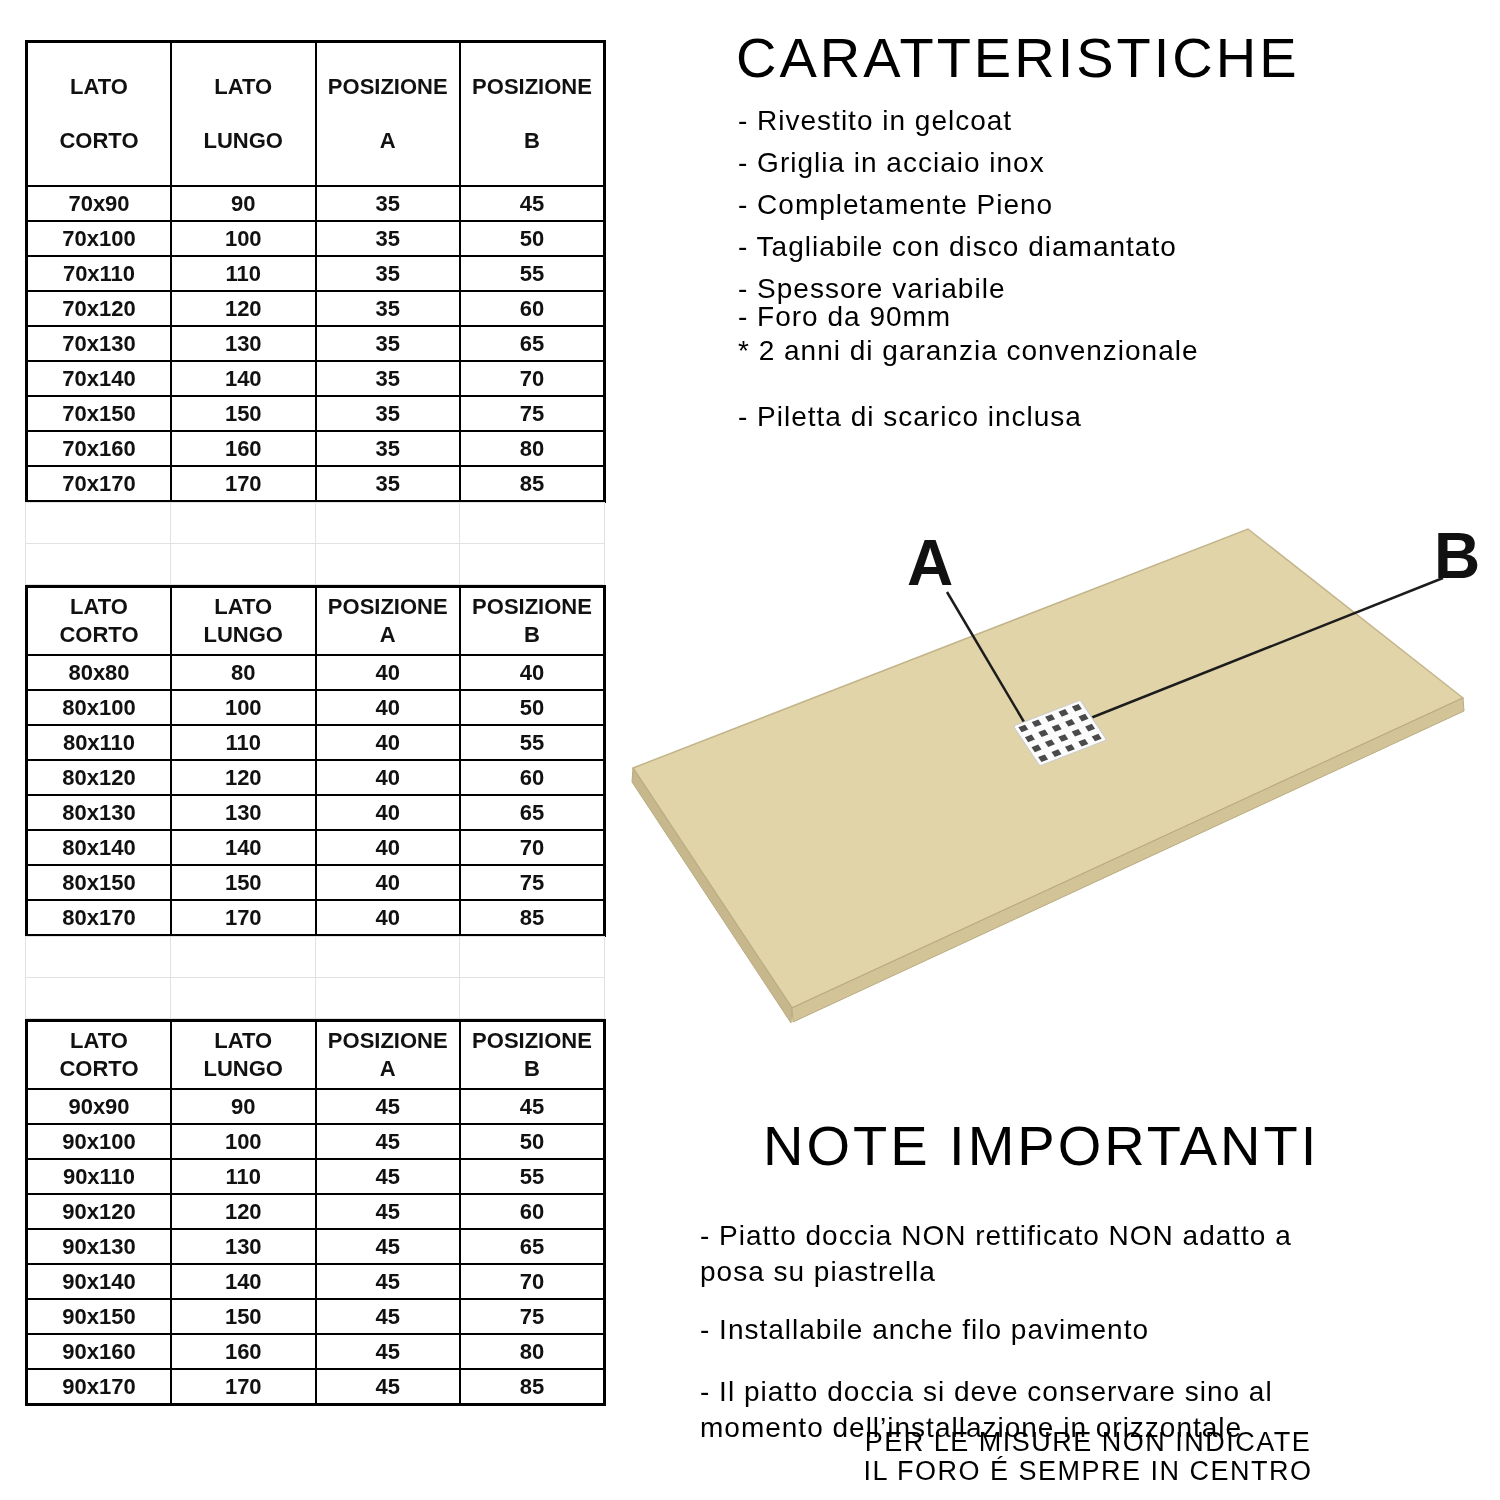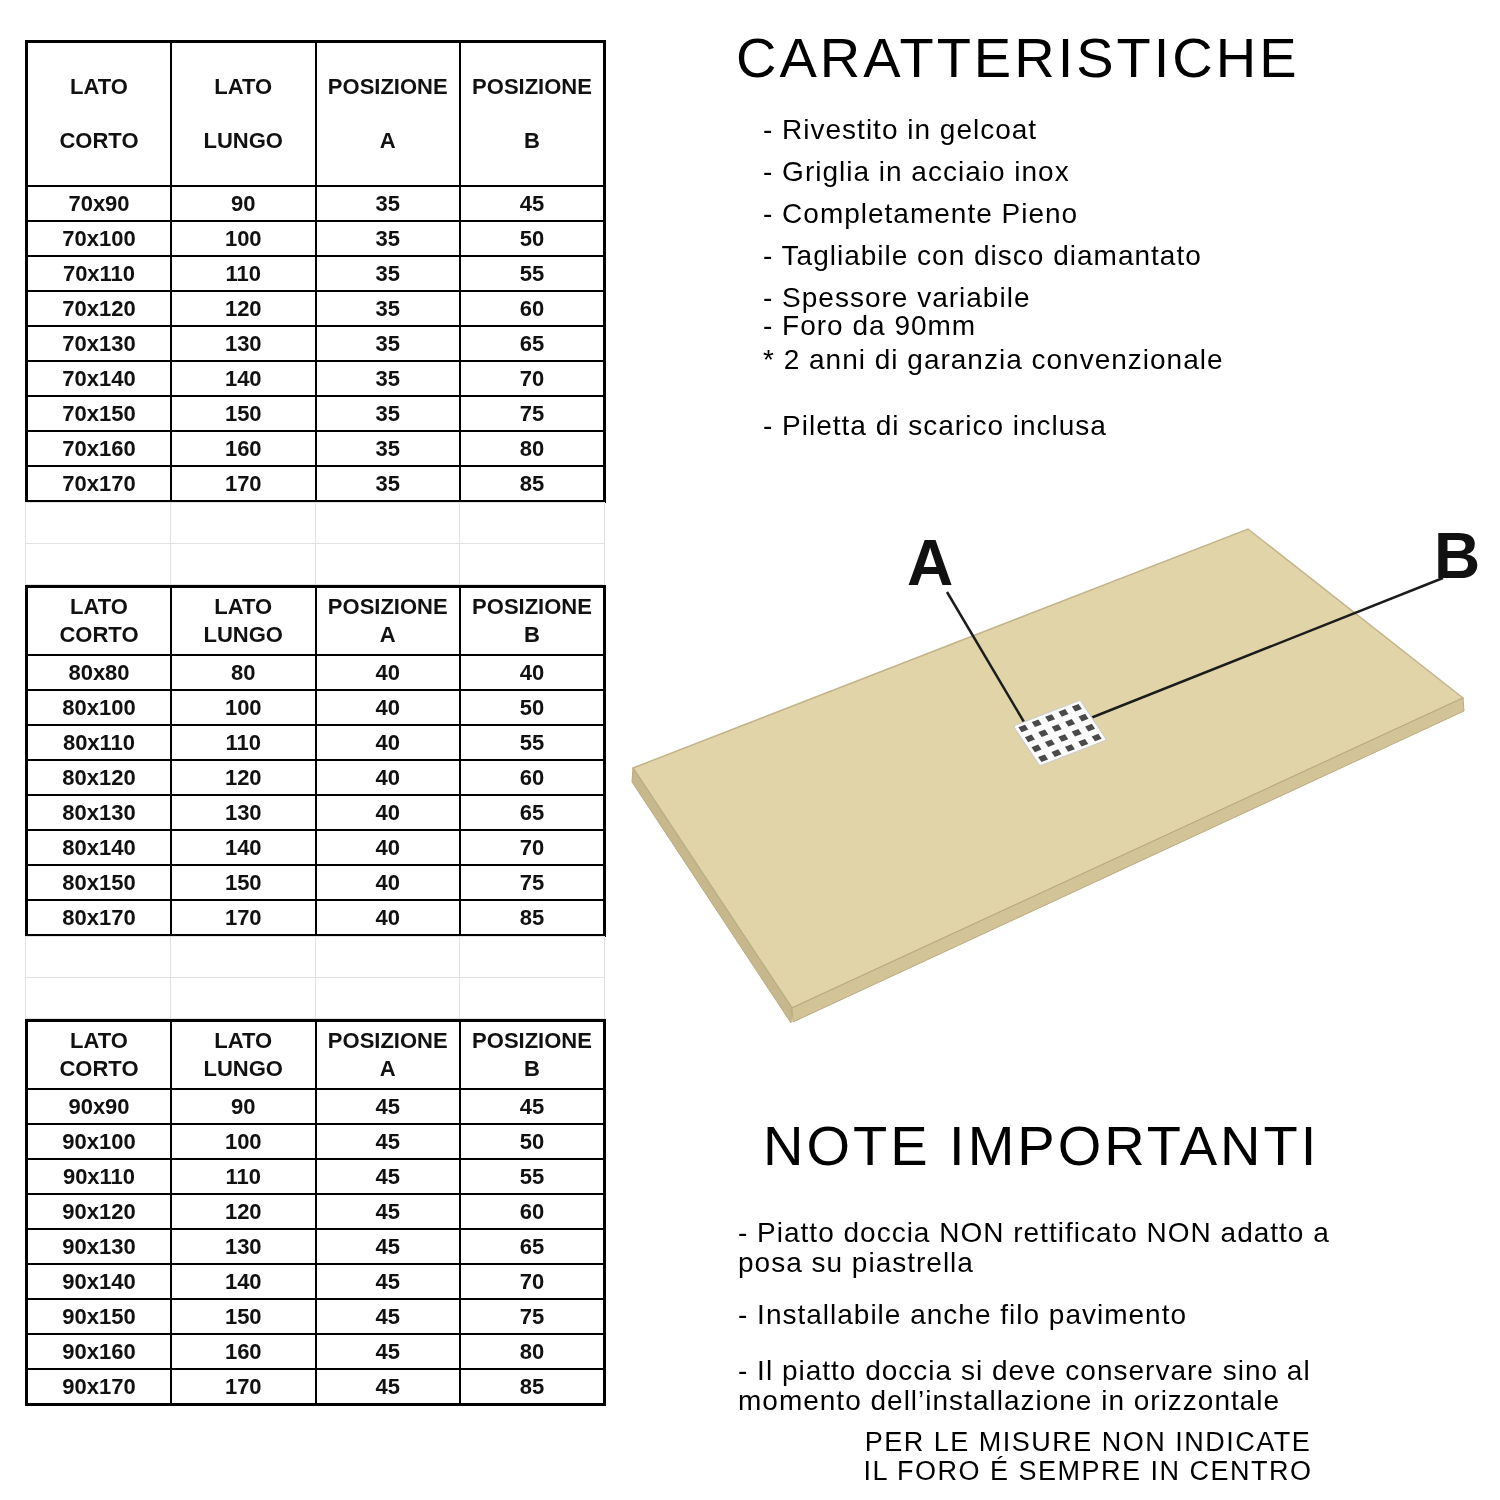--- a/index.html
+++ b/index.html
@@ -19,22 +19,22 @@
   .t2 .hl1,.t3 .hl1{margin-bottom:2px;}
   .ghost{width:579px;height:82px;display:grid;grid-template-columns:repeat(4,1fr);
          grid-template-rows:1fr 1fr;margin-left:1px;}
   .ghost div{border:1px solid #e2e2e2;margin:-1px 0 0 -1px;}
 
   
   .big-title{position:absolute;font-size:56px;line-height:60px;letter-spacing:3px;white-space:nowrap;}
   #car-title{left:736px;top:28px;}
   #note-title{left:763px;top:1116px;}
   .list{position:absolute;font-size:28px;line-height:28px;letter-spacing:1px;}
-  #car-list{left:738px;top:116px;width:620px;margin-left:25px;}
-  #note-list{left:738px;top:1218px;width:710px;font-size:28px;line-height:30px;}
+  #car-list{left:738px;top:107px;width:620px;}
+  #note-list{left:700px;top:1218px;width:710px;font-size:28px;line-height:36px;}
   .li{white-space:pre-line;}
   .sp-normal{margin-bottom:14px;}
   .sp-flush{margin-bottom:0;}
   .sp-small{margin-bottom:6px;}
   .sp-wide{margin-bottom:38px;}
   #note-list .li:nth-child(1){margin-bottom:22px;}
   #note-list .li:nth-child(2){margin-bottom:26px;}
   #note-footer{left:738px;top:1428px;width:700px;text-align:center;
                font-size:27px;line-height:29px;letter-spacing:1.5px;}
 

